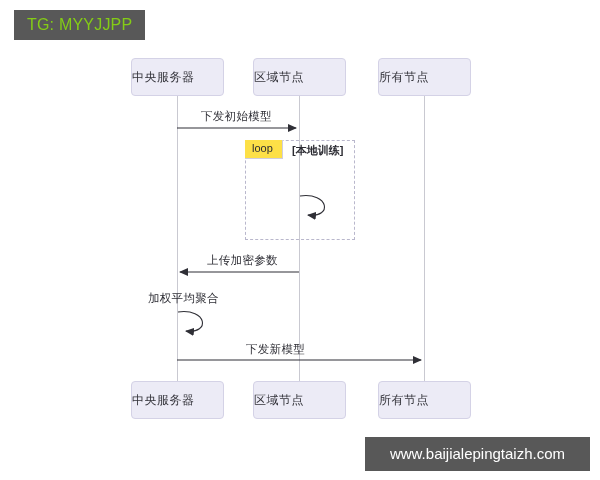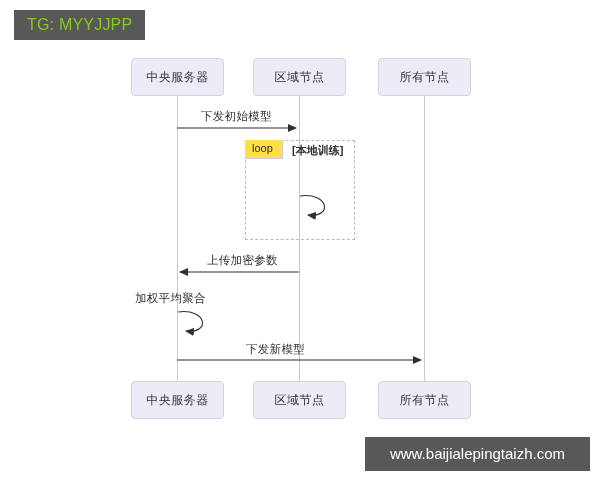--- a/index.html
+++ b/index.html
@@ -57,21 +57,21 @@
   .participant {
     position: absolute;
     width: 93px;
     height: 38px;
     background: #ecebf6;
     border: 1px solid #d4d2e6;
     border-radius: 4px;
     box-sizing: border-box;
     display: flex;
     align-items: center;
-    justify-content: center;
+    justify-content: flex-start;
     font-size: 12px;
     color: #33333a;
     letter-spacing: 0.5px;
   }
 
   
   .lifeline {
     position: absolute;
     width: 1px;
     background: #c9c9d1;
@@ -158,21 +158,21 @@
 
   <div class="frag" style="left:245px; top:140px; width:110px; height:100px;"></div>
   <div class="frag-label" style="left:245px; top:140px;">loop</div>
   <div class="frag-cond" style="left:292px; top:144px;">[本地训练]</div>
 
   <div class="msg-label" style="left:201px; top:109px;">下发初始模型</div>
 
 
   <div class="msg-label" style="left:207px; top:253px;">上传加密参数</div>
 
-  <div class="msg-label" style="left:135px; top:291px;">加权平均聚合</div>
+  <div class="msg-label" style="left:148px; top:291px;">加权平均聚合</div>
 
   <div class="msg-label" style="left:246px; top:342px;">下发新模型</div>
 
   <svg class="overlay">
     <defs>
       <marker id="ah-r" markerWidth="9" markerHeight="8" refX="8" refY="4" orient="auto" markerUnits="userSpaceOnUse">
         <path d="M0,0 L9,4 L0,8 z" fill="#2f2f36"></path>
       </marker>
       <marker id="ah-l" markerWidth="9" markerHeight="8" refX="8" refY="4" orient="auto" markerUnits="userSpaceOnUse">
         <path d="M0,0 L9,4 L0,8 z" fill="#2f2f36"></path>

